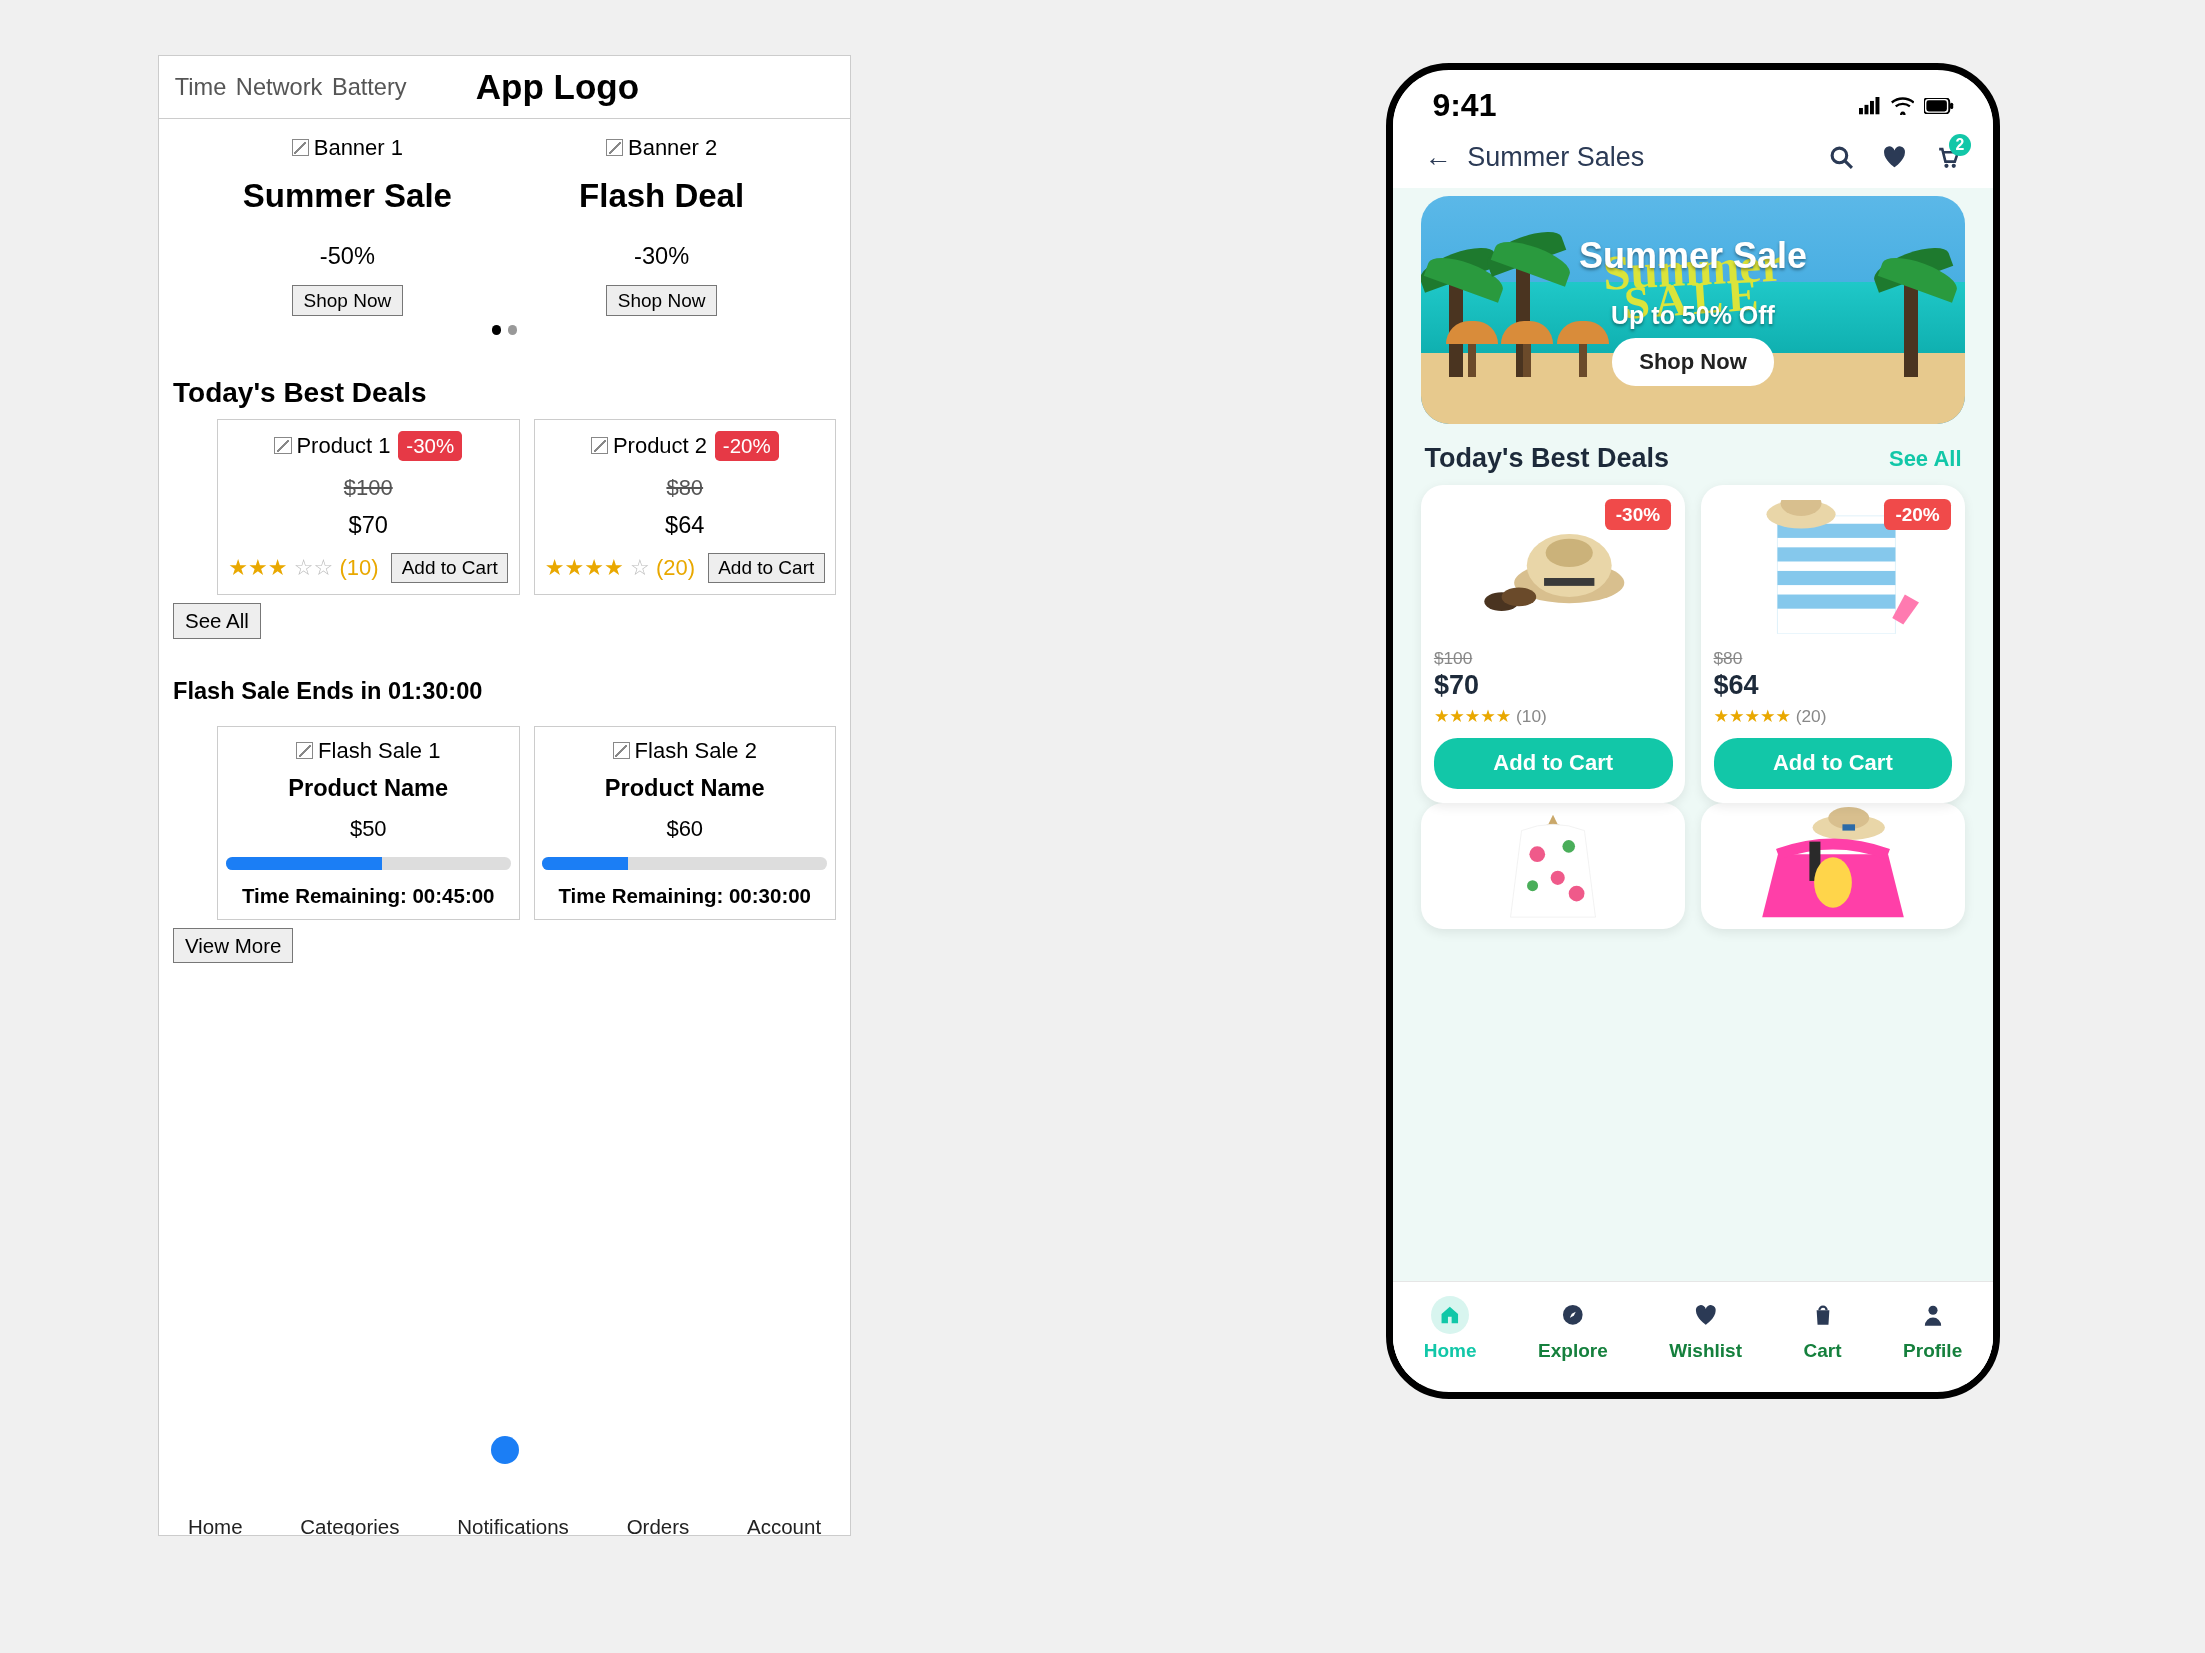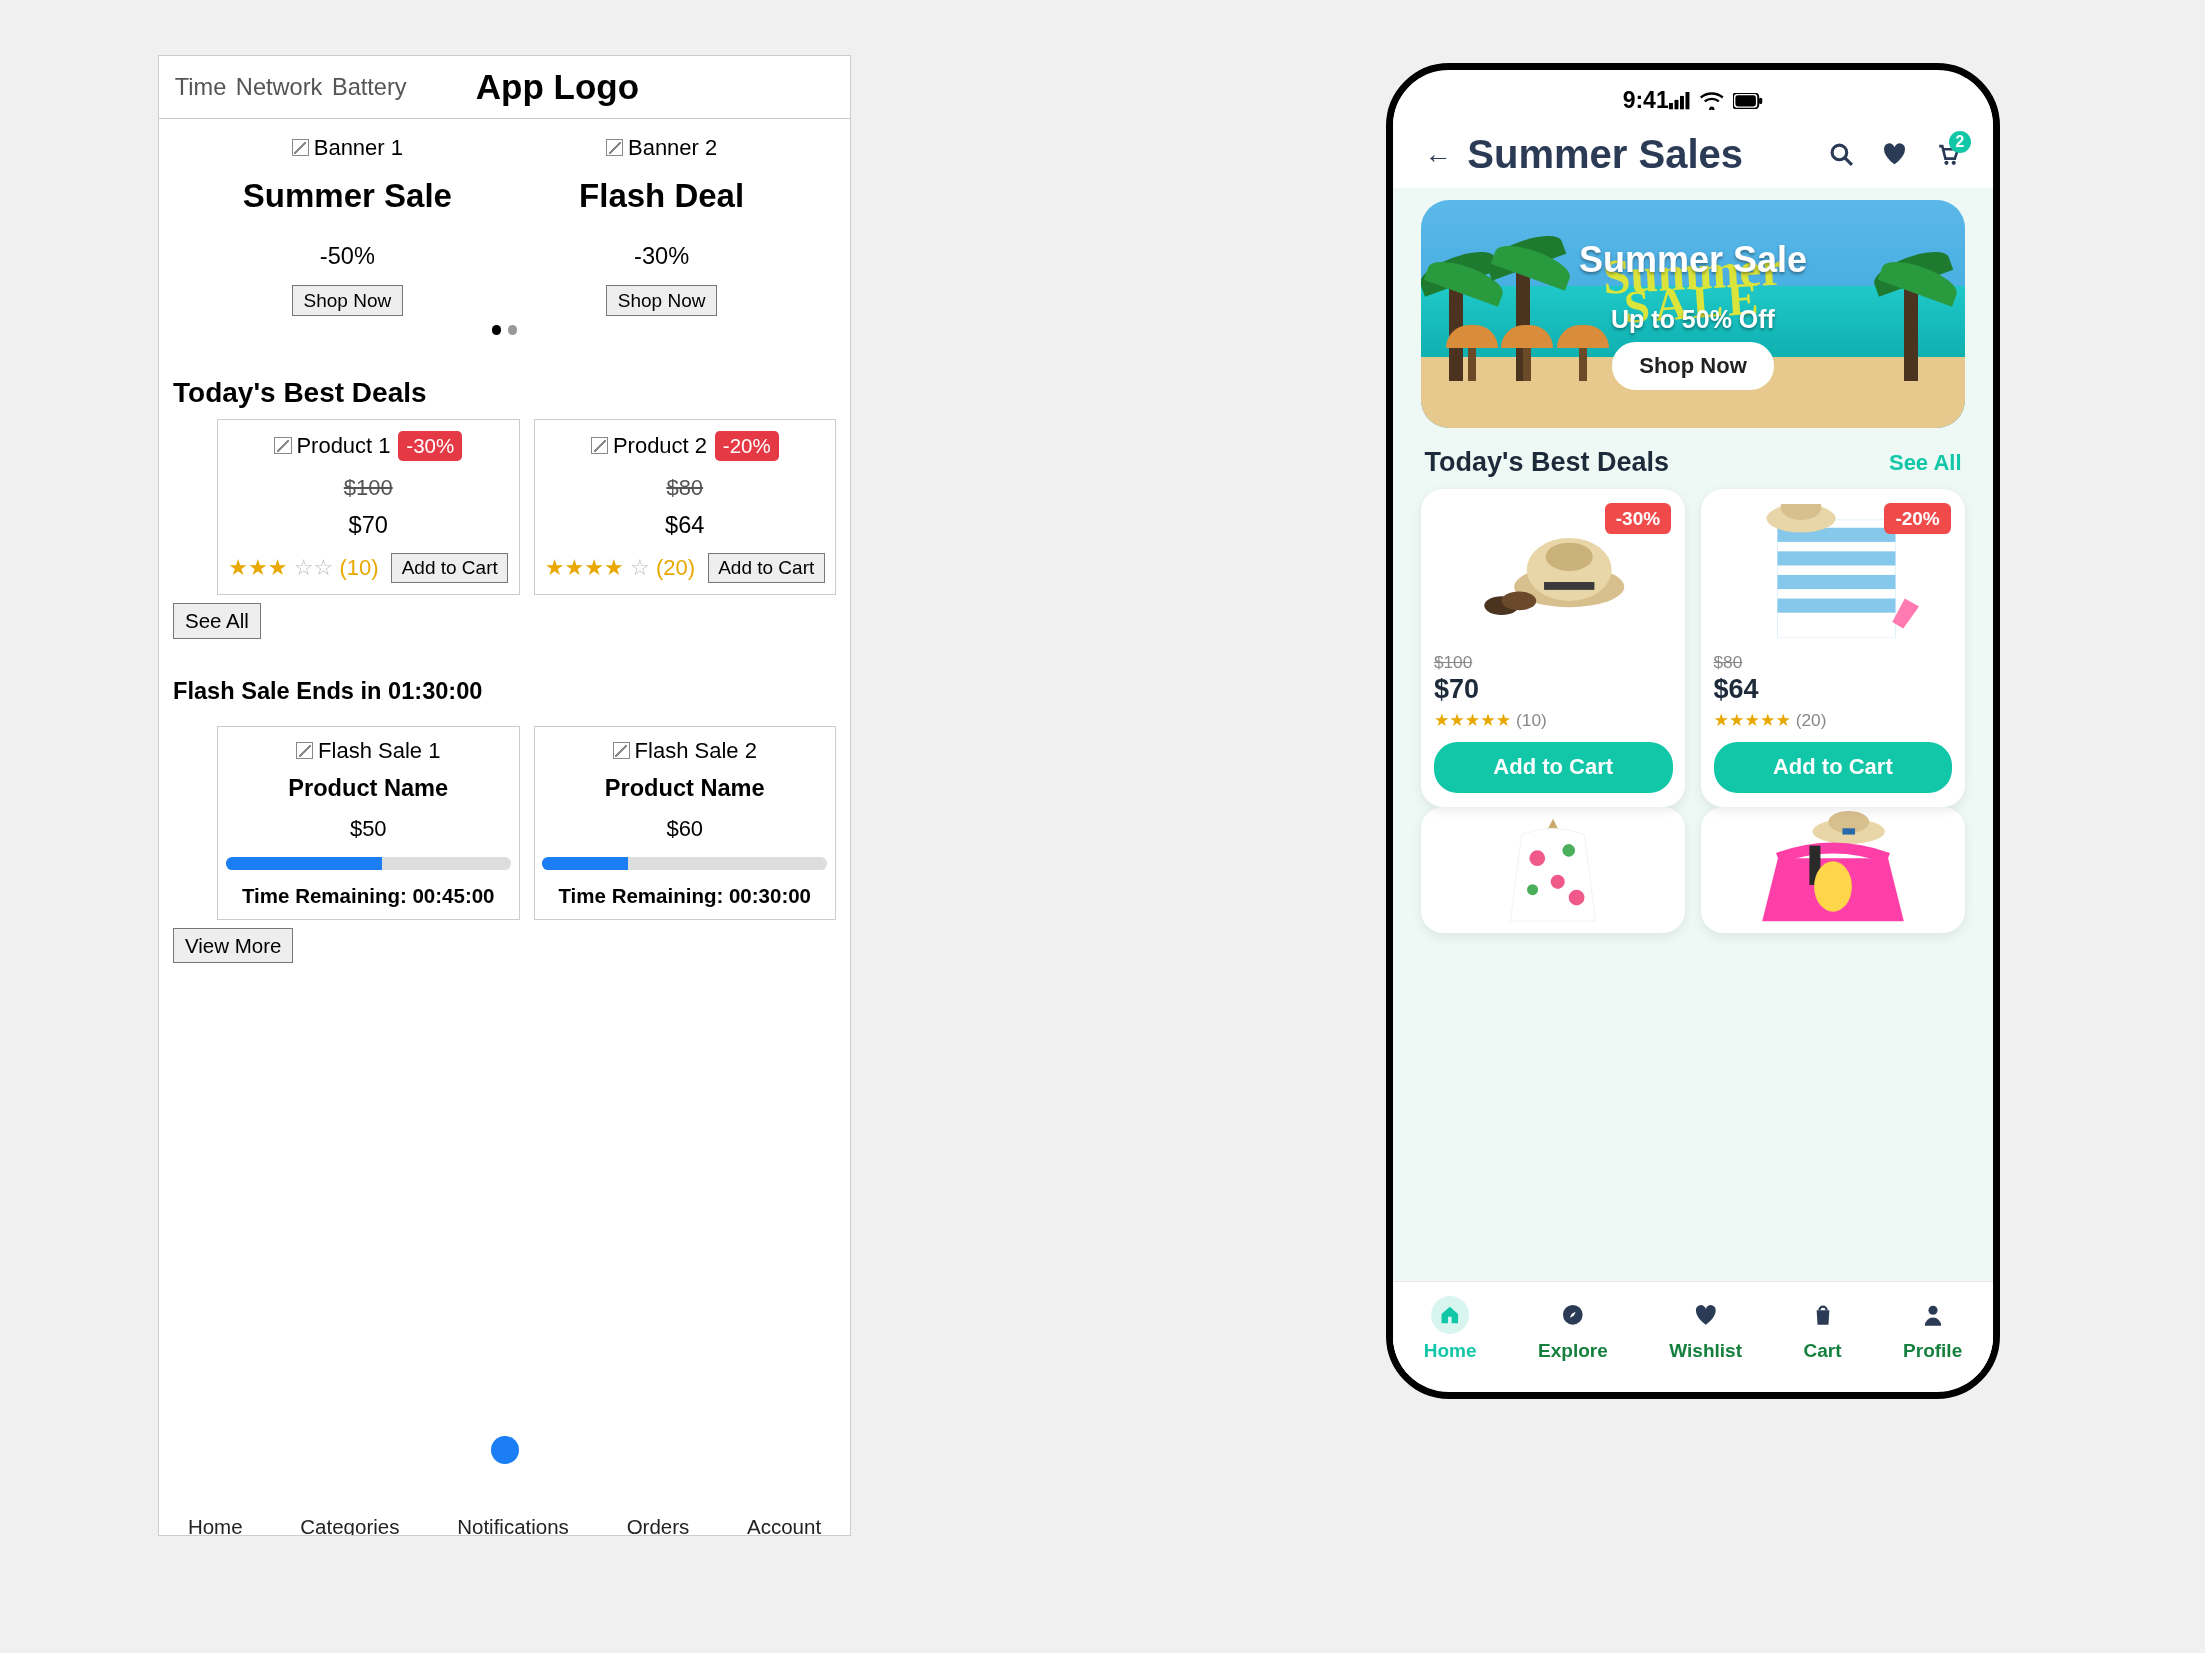--- a/index.html
+++ b/index.html
@@ -39,25 +39,25 @@
 .wf-price { font-size: 22px; margin-top: 14px; }
 .wf-prog { height: 12.6px; background: #ddd; border-radius: 6.3px; overflow: hidden; margin-top: 15.8px; }
 .wf-prog > div { height: 100%; background: #1b7ef5; }
 .wf-remain { font-size: 20.5px; margin-top: 14px; font-weight: bold; }
 .wf-fab { position: absolute; left: 50%; bottom: 71px; transform: translateX(-50%); width: 28px; height: 28px; background: #1b7ef5; border-radius: 50%; }
 .wf-nav { position: absolute; bottom: 0; left: 0; right: 0; display: flex; justify-content: space-around; font-size: 20.5px; color: #222; padding-top: 15.8px; overflow: hidden; height: 36px; }
 
 
 .ph { position: absolute; right: 205px; top: 63px; width: 614px; height: 1336px; background: #fff; border: 7.9px solid #000; border-radius: 63px; padding: 7.9px 0; overflow: hidden; }
 .ph-inner { padding: 0 23.6px; height: 100%; position: relative; background: linear-gradient(#fff 0 110px, #eef9f6 110px 100%); }
-.ph-status { display: flex; justify-content: center; align-items: center; font-size: 23px; font-weight: 600; padding: 9.5px 15.8px 6.3px; }
+.ph-status { display: flex; justify-content: space-between; align-items: center; font-size: 32px; font-weight: 600; padding: 9.5px 15.8px 6.3px; }
 .ph-status .icons { display: flex; gap: 9.5px; align-items: center; }
 .ph-header { display: flex; align-items: center; gap: 15.8px; padding: 11px 7.9px 15.8px; }
 .ph-back { font-size: 27px; color: #2b3a55; }
-.ph-title { font-size: 40px; font-weight: 700; color: #2b3a55; flex: 1; }
+.ph-title { font-size: 27px; font-weight: 400; color: #2b3a55; flex: 1; }
 .ph-hicons { display: flex; gap: 25px; align-items: center; }
 .hicon { width: 28px; height: 28px; display: inline-flex; align-items: center; justify-content: center; color: #2b3a55; }
 .cart-wrap { position: relative; }
 .cart-badge { position: absolute; top: -9.5px; right: -9.5px; background: #12c7a8; color: #fff; width: 22px; height: 22px; border-radius: 50%; display: flex; align-items: center; justify-content: center; font-size: 15.8px; font-weight: 700; }
 .banner { height: 228px; border-radius: 28px; margin: 7.9px 4.7px 14px; position: relative; overflow: hidden; background: linear-gradient(#5bb8e8, #2da0d8); }
 .banner-sand { position: absolute; bottom: 0; left: 0; right: 0; height: 71px; background: #e7c98d; }
 .banner-sea { position: absolute; bottom: 47px; left: 0; right: 0; height: 95px; background: linear-gradient(#1fc8c8, #0aa8a8); }
 .palm { position: absolute; width: 14px; height: 118px; background: #4a3420; bottom: 47px; }
 .palm::before, .palm::after { content: ""; position: absolute; top: -6.3px; left: -31.5px; width: 79px; height: 27px; background: #1e7a2e; border-radius: 50% 50% 0 0; transform: rotate(-20deg); }
 .palm::after { transform: rotate(20deg); left: -23.6px; top: 3.2px; background: #2a9a3e; }

